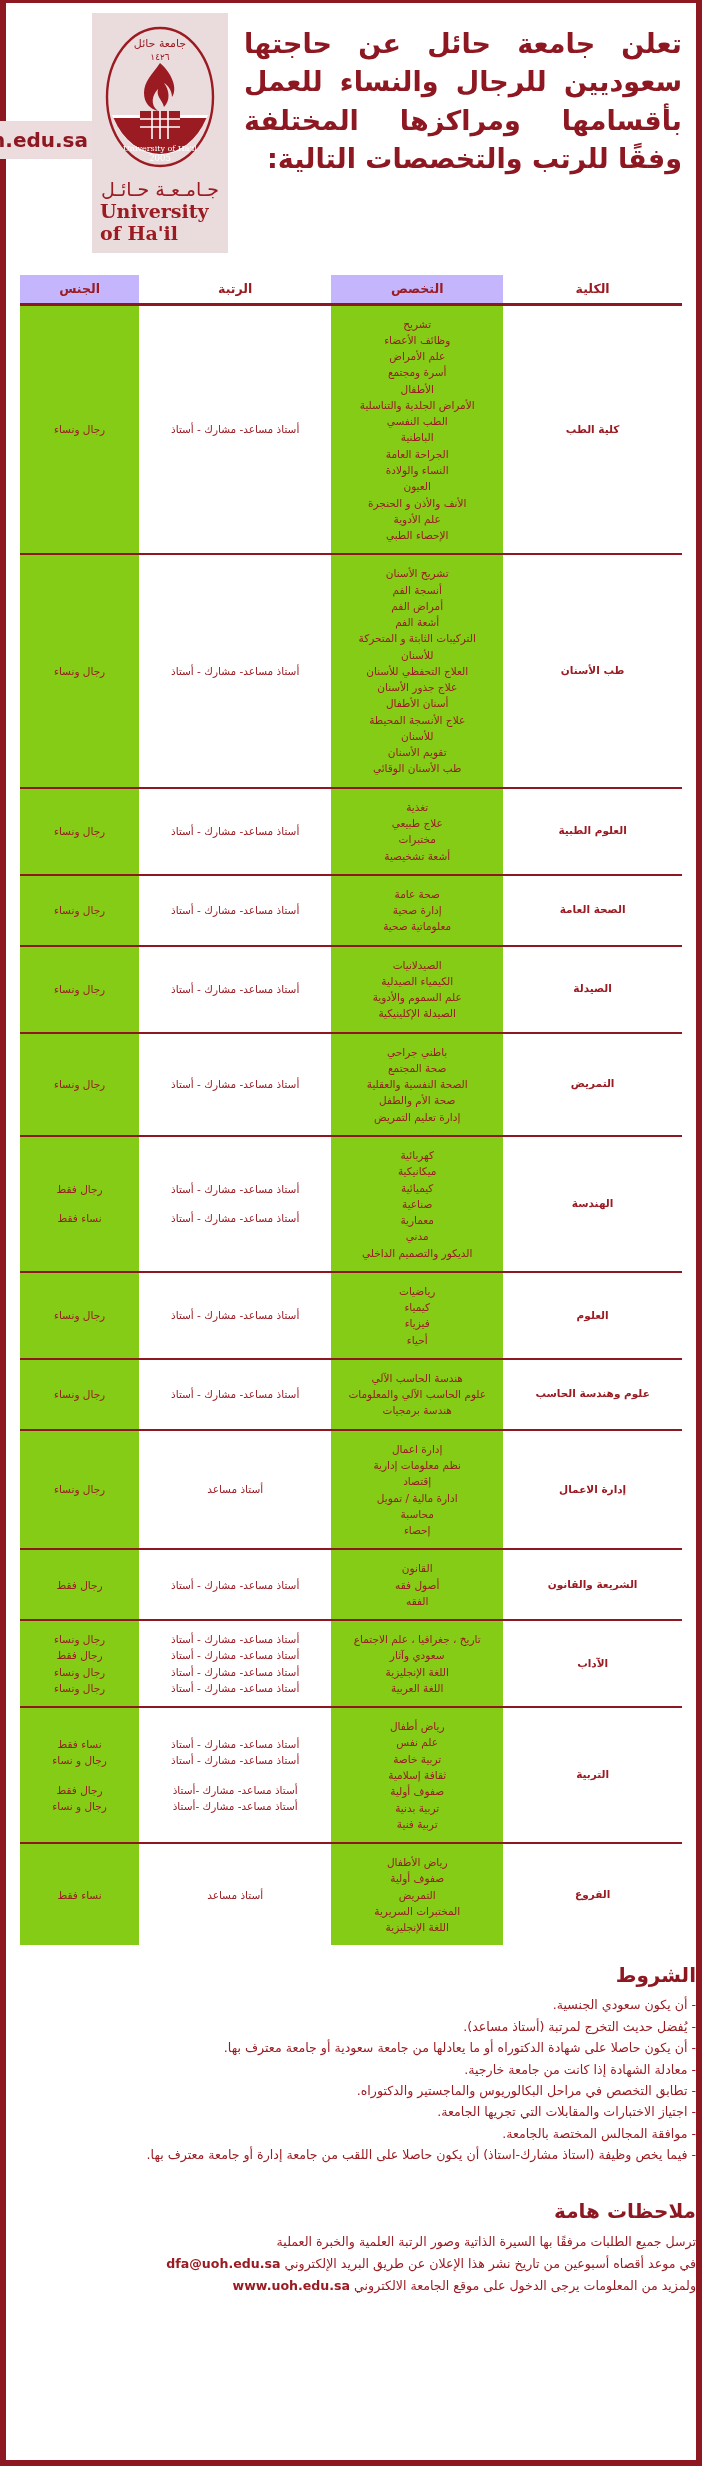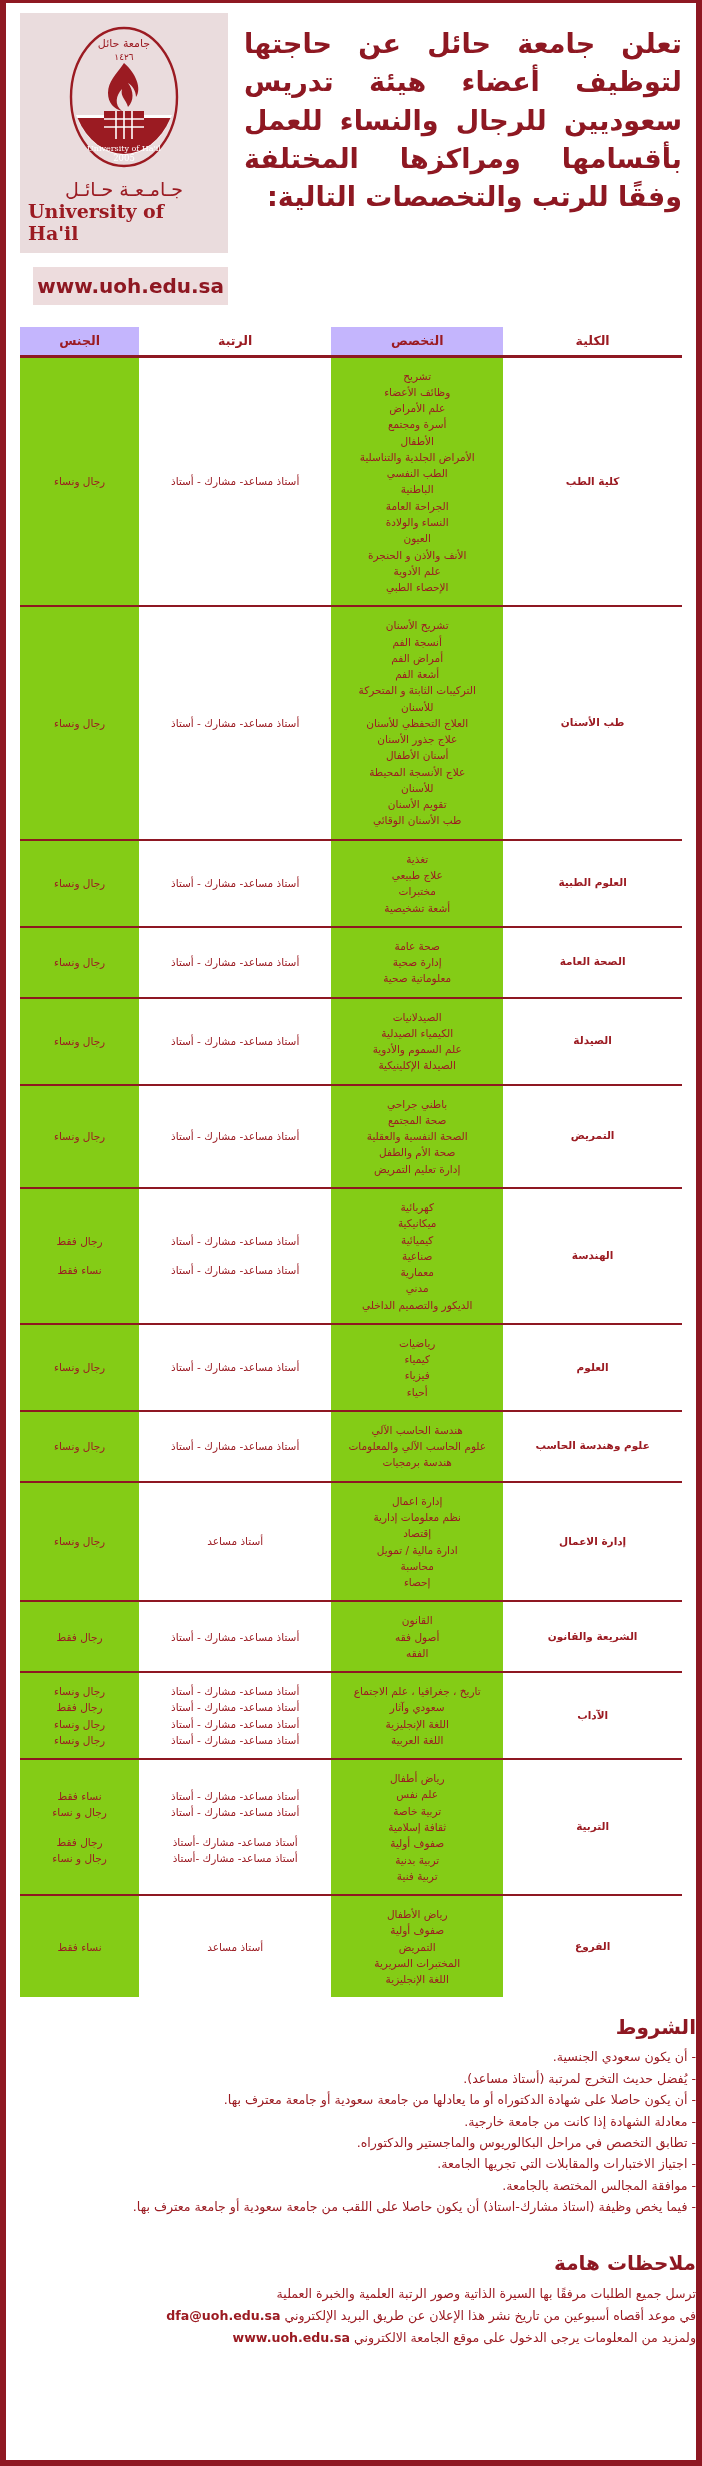--- a/index.html
+++ b/index.html
@@ -49,22 +49,22 @@
     text-align-last: justify;
     white-space: nowrap;
     direction: rtl;
   }
   .headline-line.last { text-align-last: right; }
 
   .brandcol {
     flex: 0 0 208px;
     width: 208px;
     display: flex;
-    flex-direction: column;
-    align-items: flex-start;
+    flex-direction: row;
+    align-items: center;
   }
 
   .logo-box {
     background: #eadcdd;
     padding: 10px 8px 8px 8px;
     display: flex;
     flex-direction: column;
     align-items: center;
   }
 
@@ -189,21 +189,20 @@
 </style>
 </head>
 <body>
 
 <div class="page">
 
   <div class="header">
 
     <div class="headline">
       <div class="headline-line">تعلن جامعة حائل عن حاجتها</div>
-      <div class="headline-line">لتوظيف أعضاء هيئة تدريس</div>
       <div class="headline-line">سعوديين للرجال والنساء للعمل</div>
       <div class="headline-line">بأقسامها ومراكزها المختلفة</div>
       <div class="headline-line last">وفقًا للرتب والتخصصات التالية:</div>
     </div>
 
     <div class="brandcol">
       <div class="logo-box">
         <svg class="crest" viewBox="0 0 120 150">
           <ellipse cx="60" cy="74" rx="53" ry="69" fill="none" stroke="#9b1b22" stroke-width="2.4"></ellipse>
           <path d="M12,92 A53,69 0 0 0 108,92 Z" fill="#ffffff"></path>
@@ -598,21 +597,21 @@
   <div class="section">
     <div class="section-title">الشروط</div>
     <ul class="cond-list" id="cond-list">
         <li>- أن يكون سعودي الجنسية.</li>
         <li>- يُفضل حديث التخرج لمرتبة (أستاذ مساعد).</li>
         <li>- أن يكون حاصلا على شهادة الدكتوراه أو ما يعادلها من جامعة سعودية أو جامعة معترف بها.</li>
         <li>- معادلة الشهادة إذا كانت من جامعة خارجية.</li>
         <li>- تطابق التخصص في مراحل البكالوريوس والماجستير والدكتوراه.</li>
         <li>- اجتياز الاختبارات والمقابلات التي تجريها الجامعة.</li>
         <li>- موافقة المجالس المختصة بالجامعة.</li>
-        <li>- فيما يخص وظيفة (استاذ مشارك-استاذ) أن يكون حاصلا على اللقب من جامعة سعودية أو جامعة معترف بها.</li>
+        <li>- فيما يخص وظيفة (استاذ مشارك-استاذ) أن يكون حاصلا على اللقب من جامعة إدارة أو جامعة معترف بها.</li>
       </ul>
   </div>
 
   <div class="section">
     <div class="section-title notes-title">ملاحظات هامة</div>
     <div class="notes-body">
       <p>ترسل جميع الطلبات مرفقًا بها السيرة الذاتية وصور الرتبة العلمية والخبرة العملية</p>
       <p>
         <span>في موعد أقصاه أسبوعين من تاريخ نشر هذا الإعلان عن طريق البريد الإلكتروني</span>
         <span class="em">dfa@uoh.edu.sa</span>

